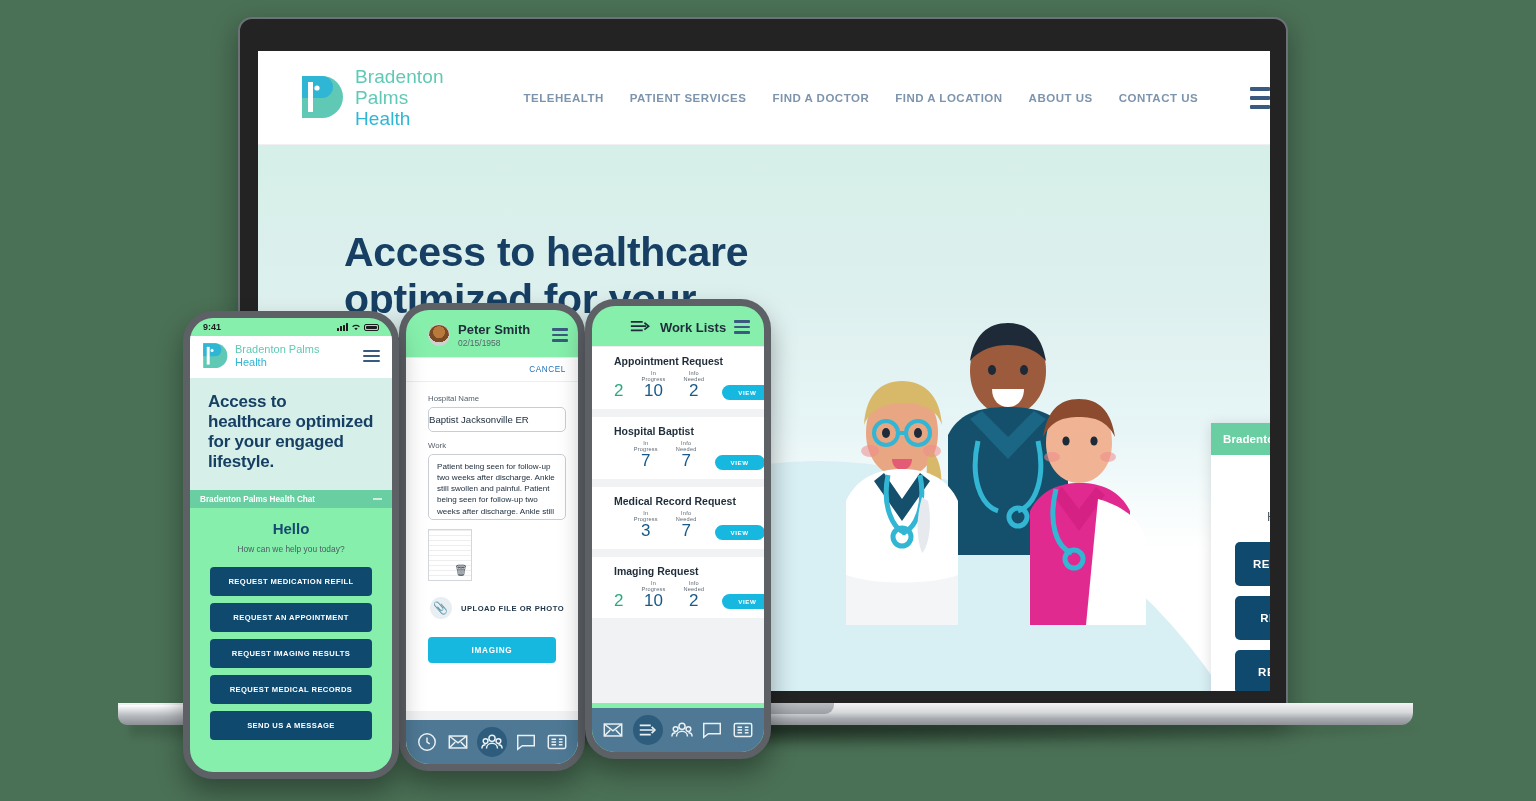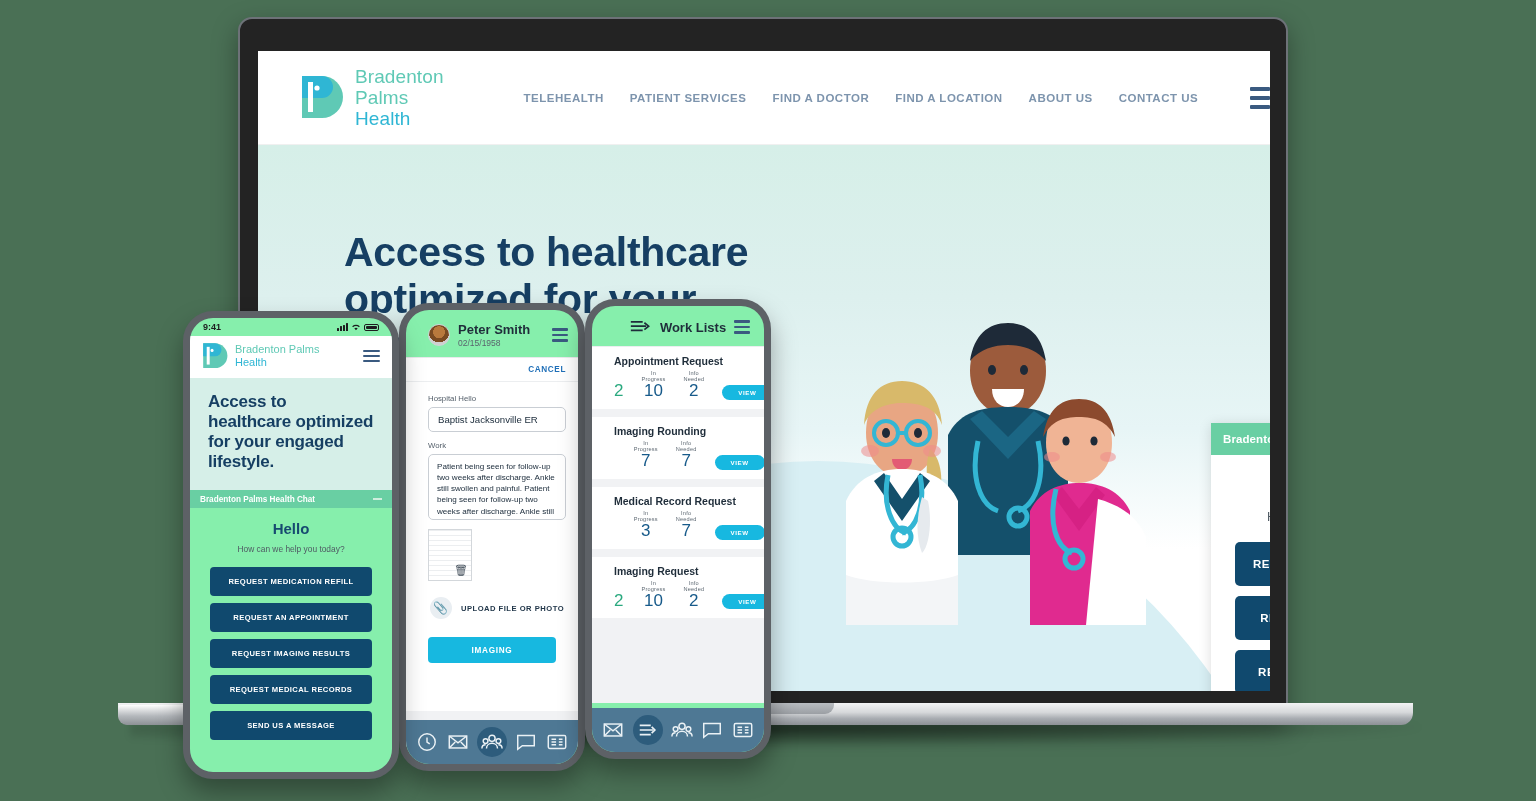--- a/index.html
+++ b/index.html
@@ -167,25 +167,25 @@
     border: 1px solid #cfd2d6;
   }
   .p2-name { margin-left: 8px; }
   .p2-name-l1 { font-size: 13px; font-weight: bold; color: #1f2d3a; text-align: right; }
   .p2-name-l2 { font-size: 8.5px; color: #5a646e; margin-top: 1px; }
   .p2-burger { margin-left:auto; width: 16px; }
   .p2-burger span { display:block; height:2.5px; background:#3a5a80; margin-bottom:3px; border-radius:1px; }
   .p2-burger span:last-child { margin-bottom:0; }
 
   .p2-cancelbar { display:flex; justify-content:flex-end; padding: 7px 12px 7px; background:#fff; border-bottom:1px solid #eceef0; }
-  .p2-cancel { font-size: 8.2px; font-weight:bold; letter-spacing:.6px; color:#1f6fb8; cursor:pointer;text-align:right; }
+  .p2-cancel { font-size: 8.2px; font-weight:normal; letter-spacing:.6px; color:#1f6fb8; cursor:pointer;text-align:right; }
   .p2-form { padding: 12px 12px 0 22px; background:#fff; }
   .fld-label { font-size: 7.8px; color:#55606b; margin-bottom: 4px; }
   .fld-input {
-    border:1px solid #c9ced4; border-radius: 5px; padding: 6px 9px;
+    border:1px solid #c9ced4; border-radius: 5px; padding: 6px 0;
     font-size: 9.6px; color:#20303f; background:#fff;
   }
   .fld-area {
     border:1px solid #c9ced4; border-radius: 5px; padding: 6px 8px;
     font-size: 8.1px; line-height: 1.38; color:#20303f; background:#fff; height: 66px; overflow:hidden;
   }
   .thumb-row { margin-top: 9px; padding-left: 0; }
   .thumb {
     width: 44px; height: 52px; border:1px solid #d3d7db; background:#fff; position:relative;
     background-image: repeating-linear-gradient(180deg,#eceef0 0 1px, #fff 1px 5px);
@@ -356,21 +356,21 @@
       <div class="p2-burger">
         <span></span>
         <span></span>
         <span></span>
       </div>
     </div>
     <div class="p2-cancelbar">
       <div class="p2-cancel">CANCEL</div>
     </div>
     <div class="p2-form">
-      <div class="fld-label">Hospital Hello</div>
+      <div class="fld-label">Hospital Name</div>
       <div class="fld-input">Baptist Jacksonville ER</div>
       <div class="fld-label" style="margin-top:9px">Work</div>
       <div class="fld-area">Patient being seen for follow-up two weeks after discharge. Ankle still swollen and painful. Patient being seen for follow-up two weeks after discharge. Ankle still swollen</div>
       <div class="thumb-row">
         <div class="thumb">
           <span class="trash">🗑</span>
         </div>
       </div>
       <div class="upload-row">
         <span class="clip-circle">📎</span>
@@ -434,21 +434,21 @@
           </div>
           <div class="wl-stat">
             <div class="wl-stat-lbl">Info Needed</div>
             <div class="wl-stat-val">2</div>
           </div>
           <div class="wl-view">VIEW</div>
         </div>
       </div>
 
       <div class="wl-card">
-        <div class="wl-name">Imaging Rounding</div>
+        <div class="wl-name">Hospital Baptist</div>
         <div class="wl-row">
           <div class="wl-stat first">
             <div class="wl-stat-lbl">&nbsp;</div>
             <div class="wl-stat-val"></div>
           </div>
           <div class="wl-stat">
             <div class="wl-stat-lbl">In Progress</div>
             <div class="wl-stat-val">7</div>
           </div>
           <div class="wl-stat">

